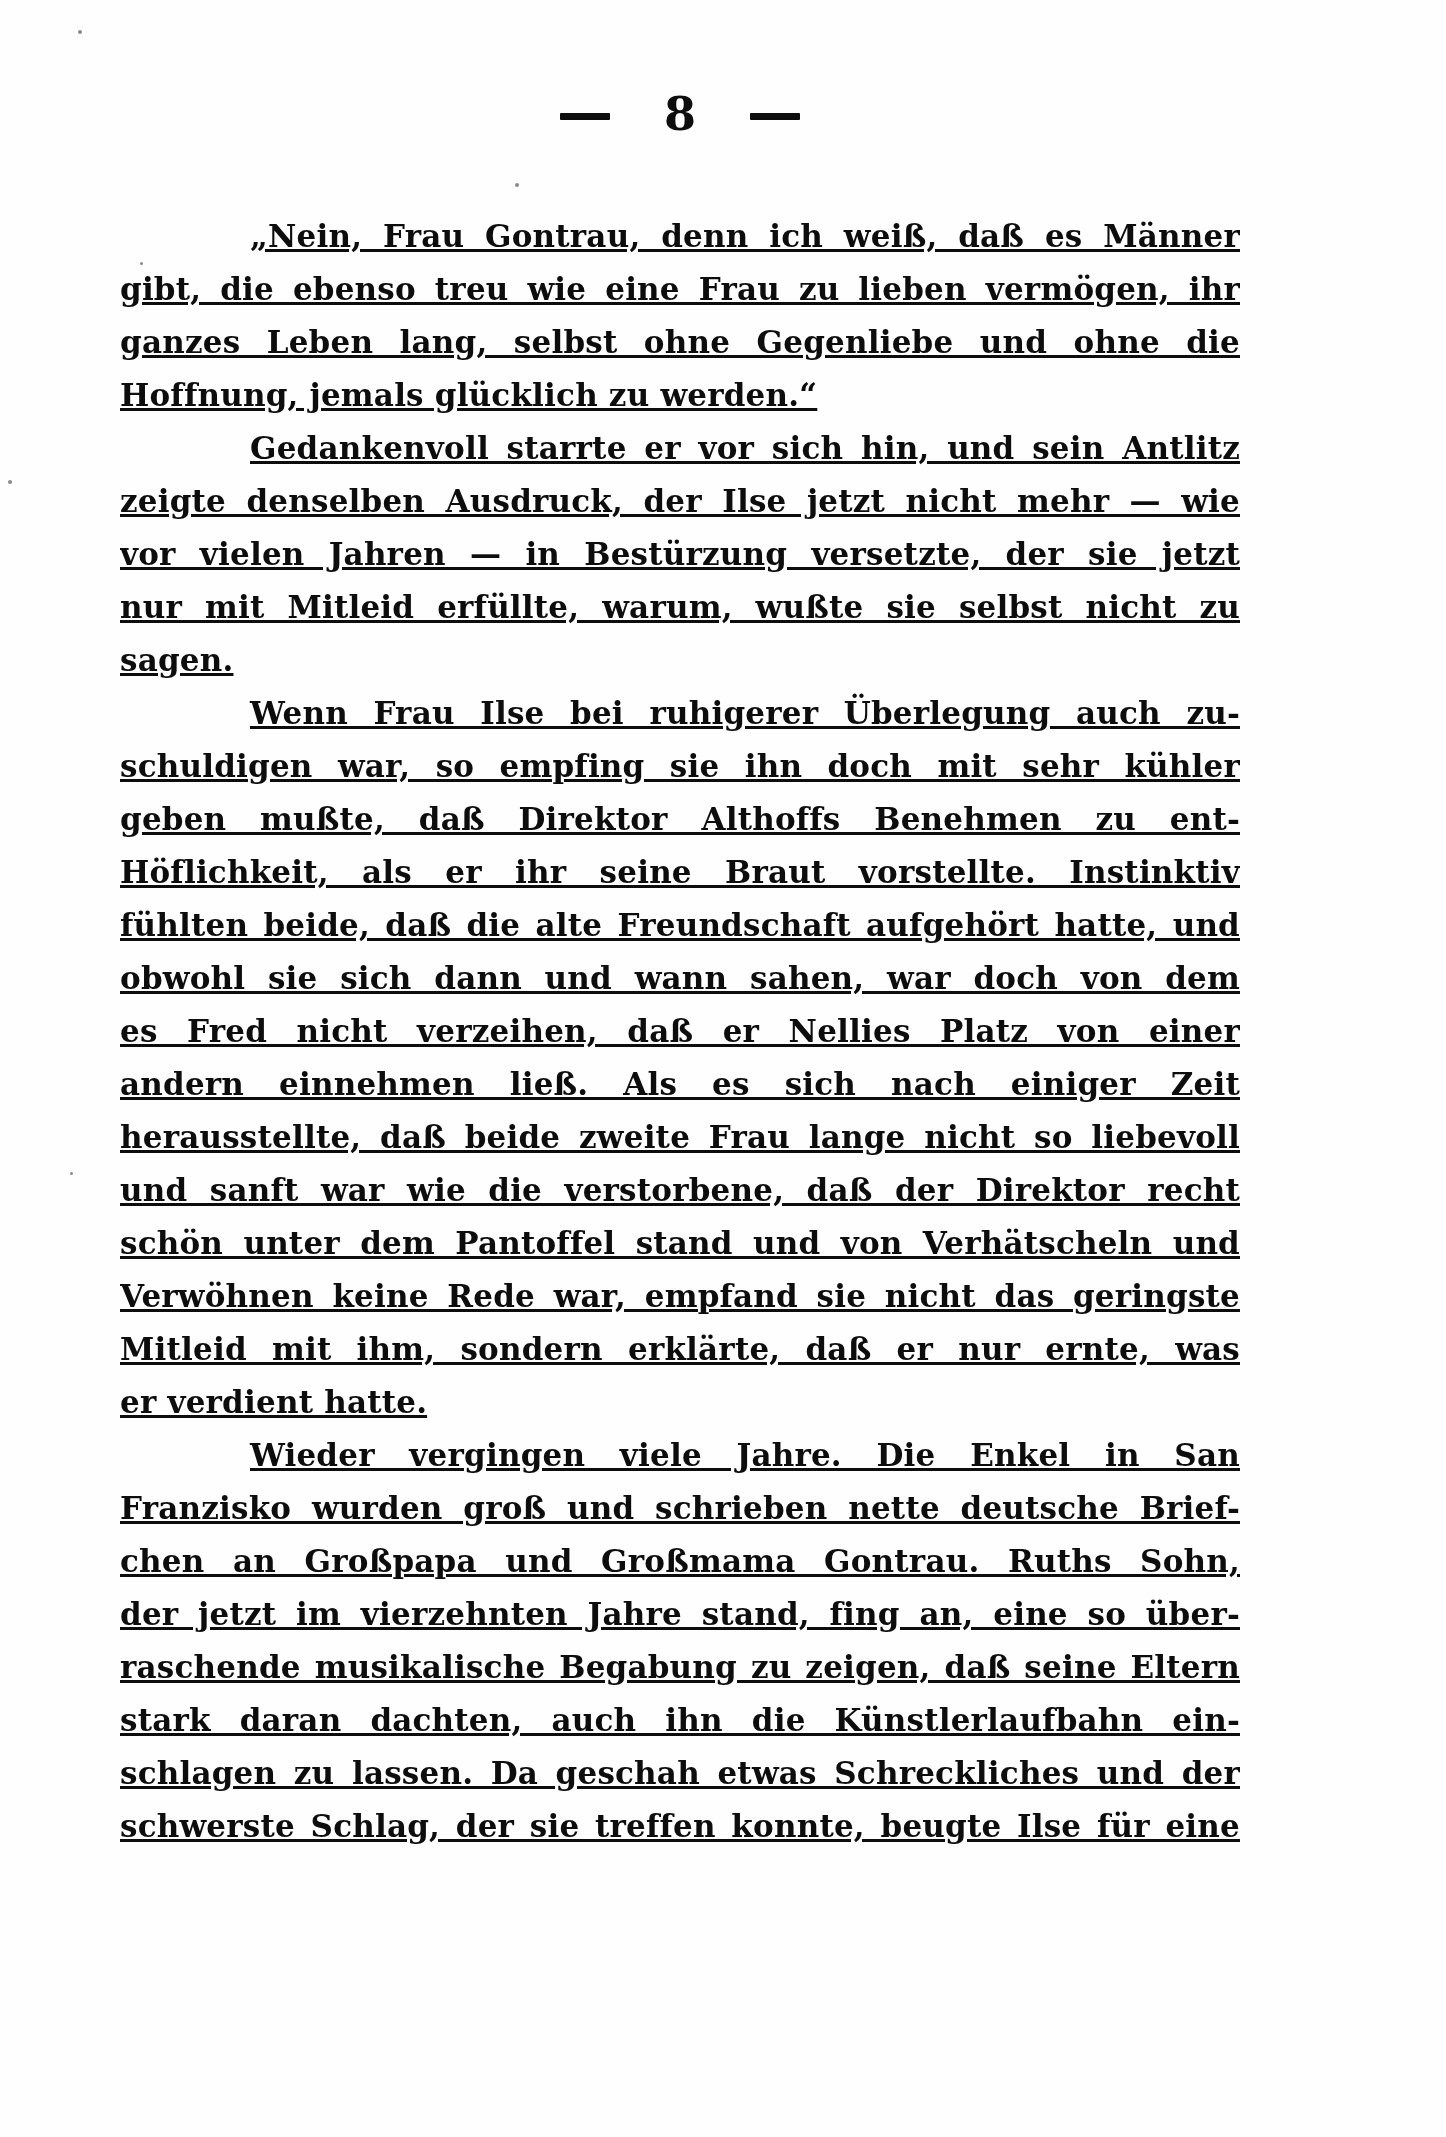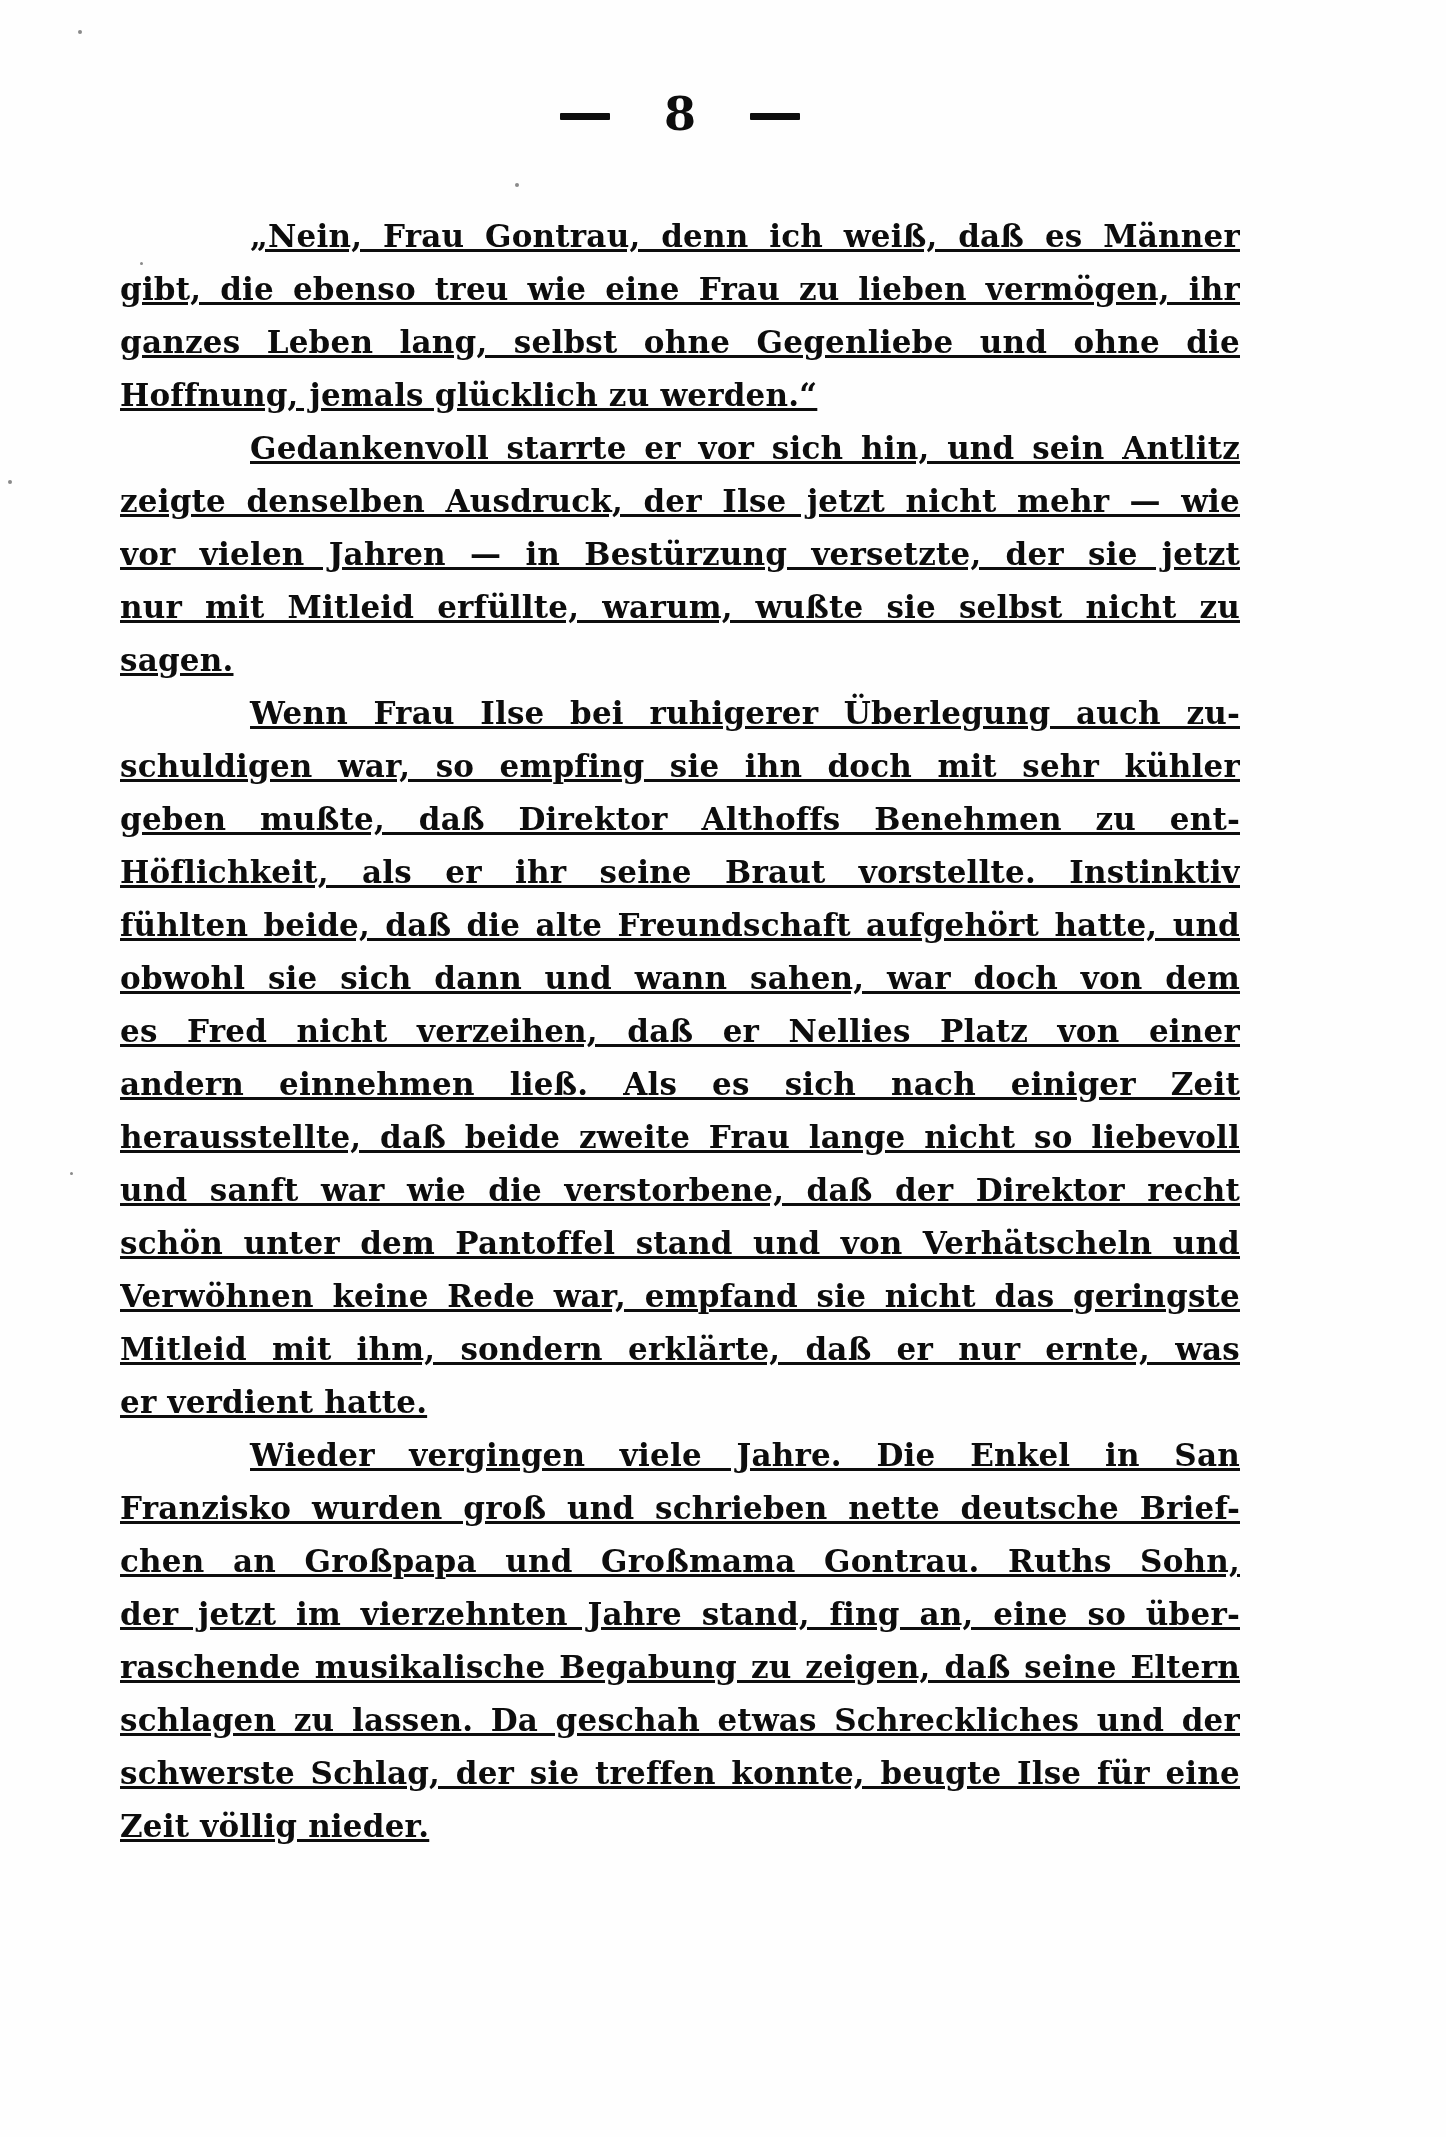--- a/index.html
+++ b/index.html
@@ -113,23 +113,23 @@
     <div class="line">und sanft war wie die verstorbene, daß der Direktor recht</div>
     <div class="line">schön unter dem Pantoffel stand und von Verhätscheln und</div>
     <div class="line">Verwöhnen keine Rede war, empfand sie nicht das geringste</div>
     <div class="line">Mitleid mit ihm, sondern erklärte, daß er nur ernte, was</div>
     <div class="line last">er verdient hatte.</div>
     <div class="line indent">Wieder vergingen viele Jahre. Die Enkel in San</div>
     <div class="line">Franzisko wurden groß und schrieben nette deutsche Brief-</div>
     <div class="line">chen an Großpapa und Großmama Gontrau. Ruths Sohn,</div>
     <div class="line">der jetzt im vierzehnten Jahre stand, fing an, eine so über-</div>
     <div class="line">raschende musikalische Begabung zu zeigen, daß seine Eltern</div>
+    <div class="line">stark daran dachten, auch ihn die Künstlerlaufbahn ein-</div>
     <div class="line">schlagen zu lassen. Da geschah etwas Schreckliches und der</div>
     <div class="line">schwerste Schlag, der sie treffen konnte, beugte Ilse für eine</div>
-    <div class="line last">Zeit völlig nieder.</div>
   </div>
 
   <div class="speck s1"></div>
   <div class="speck s2"></div>
   <div class="speck s3"></div>
   <div class="speck s4"></div>
   <div class="speck s5"></div>
 
 </div>
 

